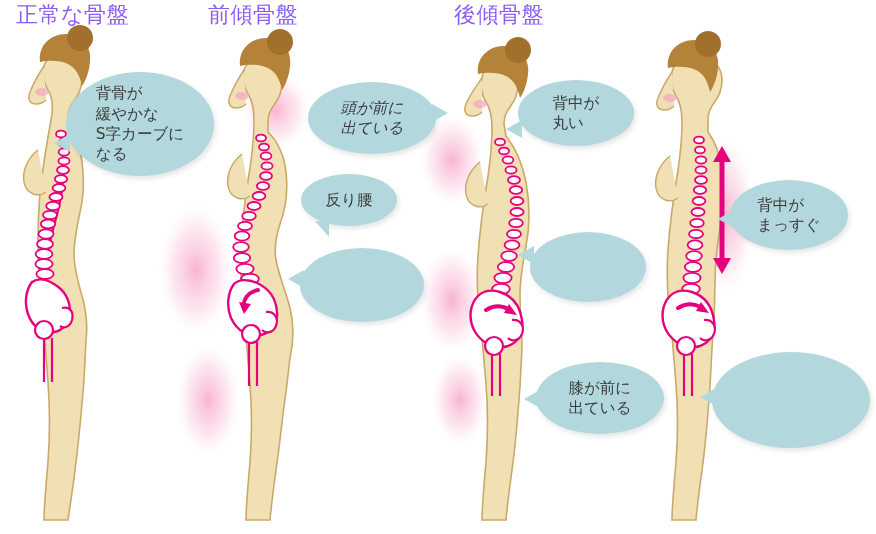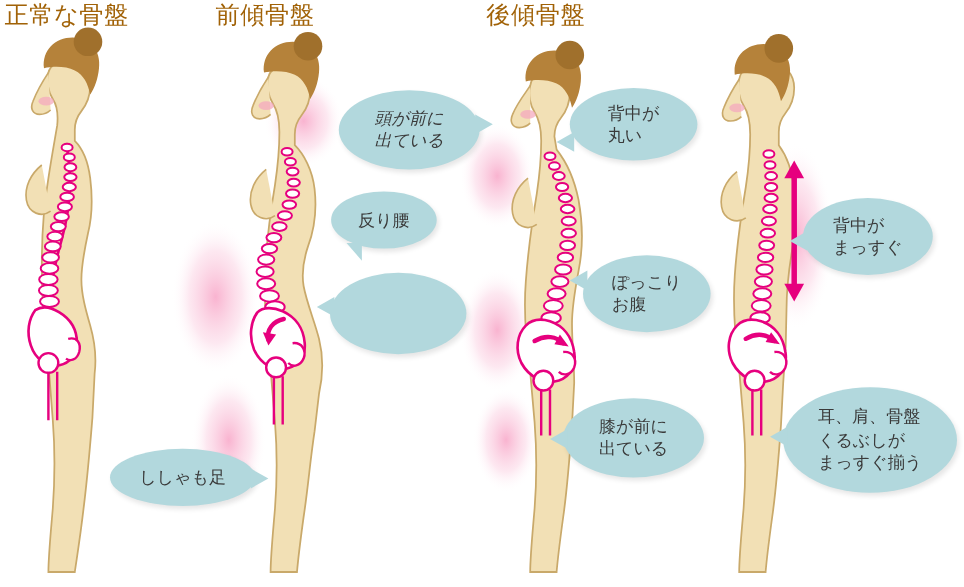--- a/index.html
+++ b/index.html
@@ -9,24 +9,25 @@
     font-family:"DejaVu Sans","Liberation Sans",sans-serif;
     overflow:hidden;
     position:relative;
   }
   .stage{position:absolute;left:0;top:0;width:876px;height:534px;}
 
   
   .title{
     position:absolute;
     font-size:22px;
-    color:#a16207;
+    color:#8b5cf6;
     letter-spacing:0.5px;
     white-space:nowrap;
     line-height:1;
+    margin-left:12px;
   }
 
   
   .figure{position:absolute;top:0;left:0;}
 
   
   .bubble{
     position:absolute;
     background:#b2d8dd;
     border-radius:50%;
@@ -328,66 +329,64 @@
       <path d="M684,354 L684,396 M692,354 L692,396" stroke="#e6007e" stroke-width="2.2" fill="none"></path>
 
       <g>
         <line x1="722" y1="158" x2="722" y2="262" stroke="#e6007e" stroke-width="5"></line>
         <path d="M722,146 L731,162 L713,162 Z" fill="#e6007e"></path>
         <path d="M722,274 L731,258 L713,258 Z" fill="#e6007e"></path>
       </g>
     </g>
   </svg>
 
+  <div class="bubble" style="left:66px;top:72px;width:148px;height:104px;">
+    <span class="txt">背骨が
+緩やかな
+S字カーブに
+なる</span>
+    <span class="tail tail-l" style="left:-12px;top:62px;"></span>
+  </div>
 
   <div class="bubble" style="left:308px;top:82px;width:128px;height:72px;font-style:italic;">
     <span class="txt">頭が前に
 出ている</span>
     <span class="tail tail-r" style="right:-12px;top:22px;"></span>
   </div>
 
   <div class="bubble" style="left:301px;top:174px;width:96px;height:52px;">
     <span class="txt">反り腰</span>
     <span class="tail tail-bl" style="left:14px;bottom:-11px;"></span>
   </div>
 
   <div class="bubble" style="left:300px;top:248px;width:124px;height:74px;">
     <span class="tail tail-l" style="left:-12px;top:22px;"></span>
   </div>
 
 
-  <div class="bubble" style="left:100px;top:408px;width:132px;height:52px;">
-    <span class="txt">ししゃも足</span>
-    <span class="tail tail-r" style="right:-12px;top:18px;"></span>
-  </div>
 
   <div class="bubble" style="left:518px;top:80px;width:116px;height:66px;">
     <span class="txt">背中が
 丸い</span>
     <span class="tail tail-l" style="left:-12px;bottom:8px;"></span>
   </div>
 
   <div class="bubble" style="left:530px;top:232px;width:116px;height:70px;">
-    <span class="txt">ぽっこり
-お腹</span>
     <span class="tail tail-l" style="left:-12px;top:14px;"></span>
   </div>
 
-  <div class="bubble" style="left:512px;top:362px;width:128px;height:72px;">
+  <div class="bubble" style="left:536px;top:362px;width:128px;height:72px;">
     <span class="txt">膝が前に
 出ている</span>
     <span class="tail tail-l" style="left:-12px;top:28px;"></span>
   </div>
 
   <div class="bubble" style="left:730px;top:180px;width:118px;height:70px;">
     <span class="txt">背中が
 まっすぐ</span>
     <span class="tail tail-l" style="left:-12px;top:30px;"></span>
   </div>
 
   <div class="bubble" style="left:712px;top:352px;width:158px;height:96px;">
-    <span class="txt">耳、肩、骨盤
-くるぶしが
-まっすぐ揃う</span>
     <span class="tail tail-l" style="left:-12px;top:36px;"></span>
   </div>
 
 </div>
 
 </body></html>

